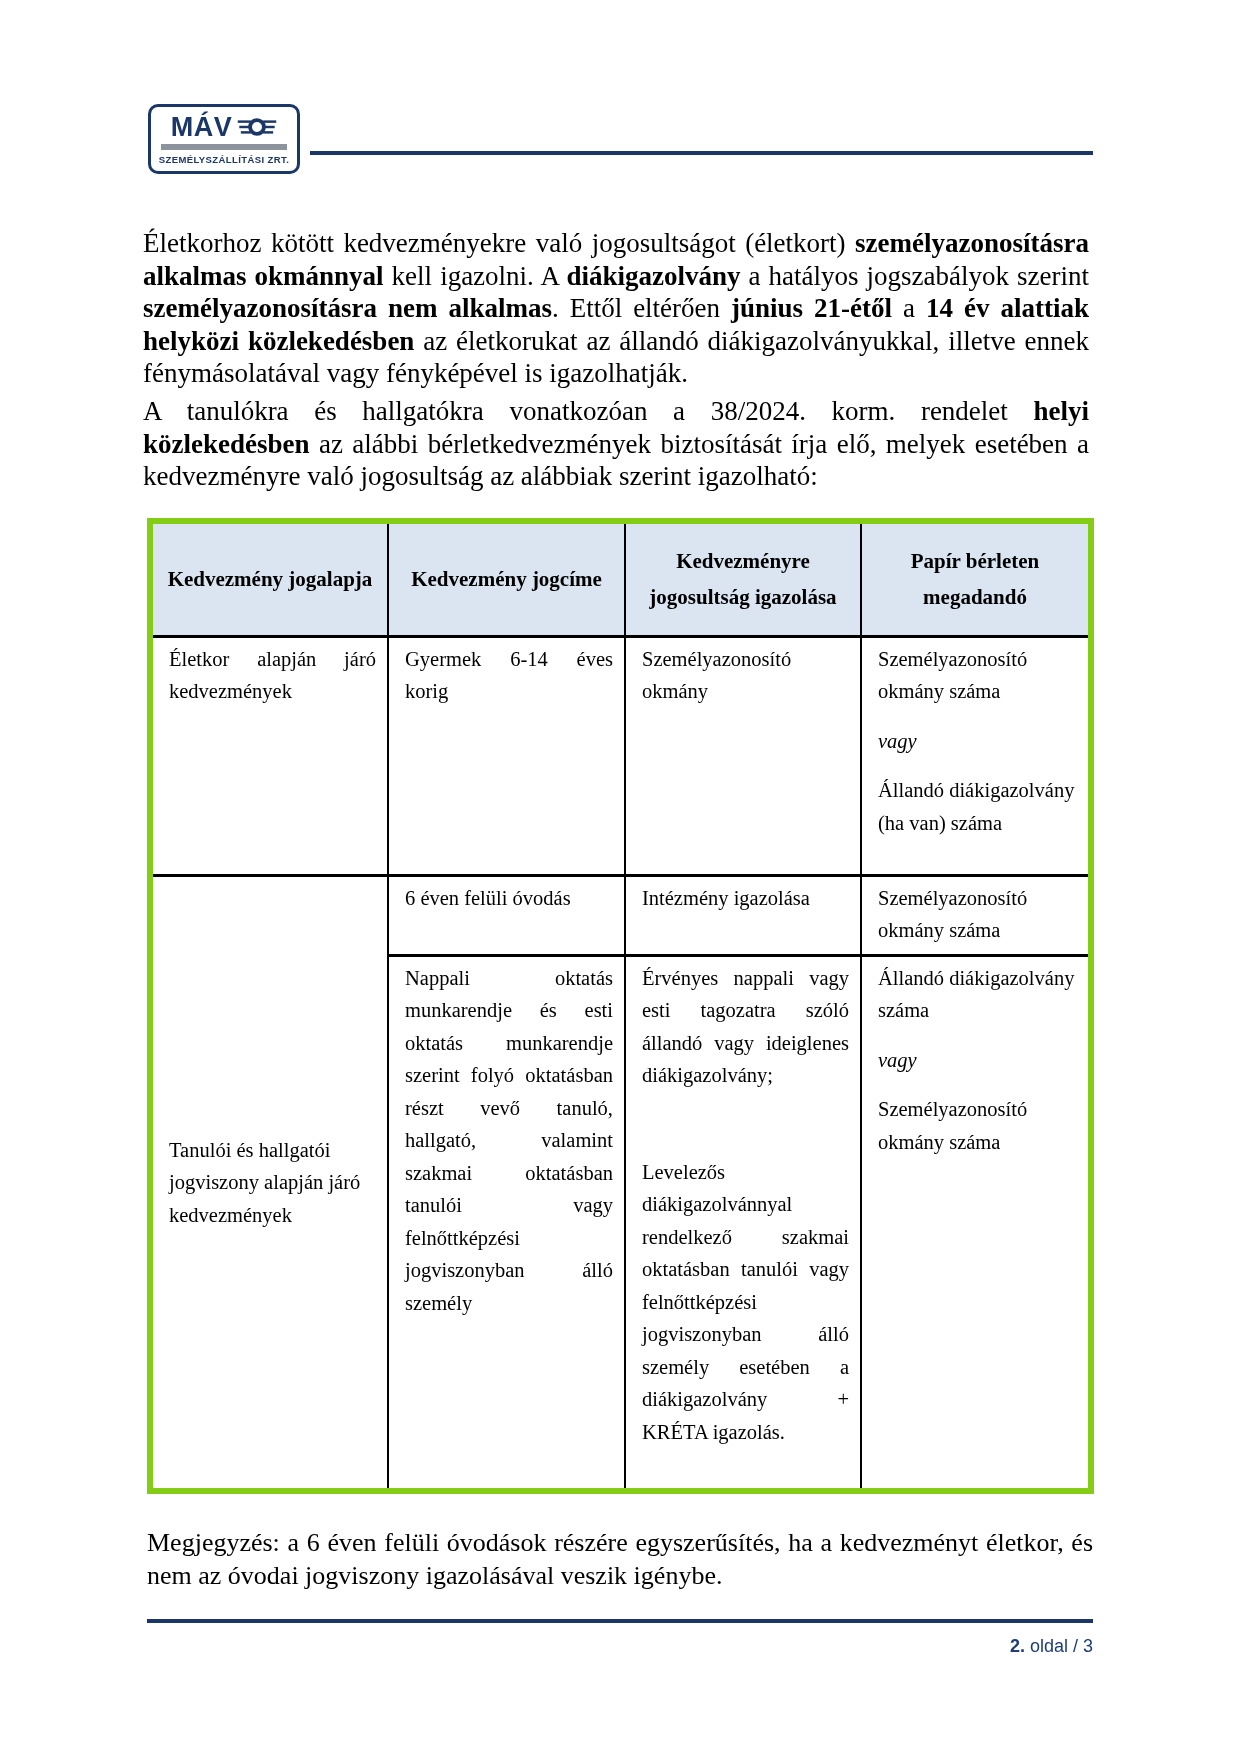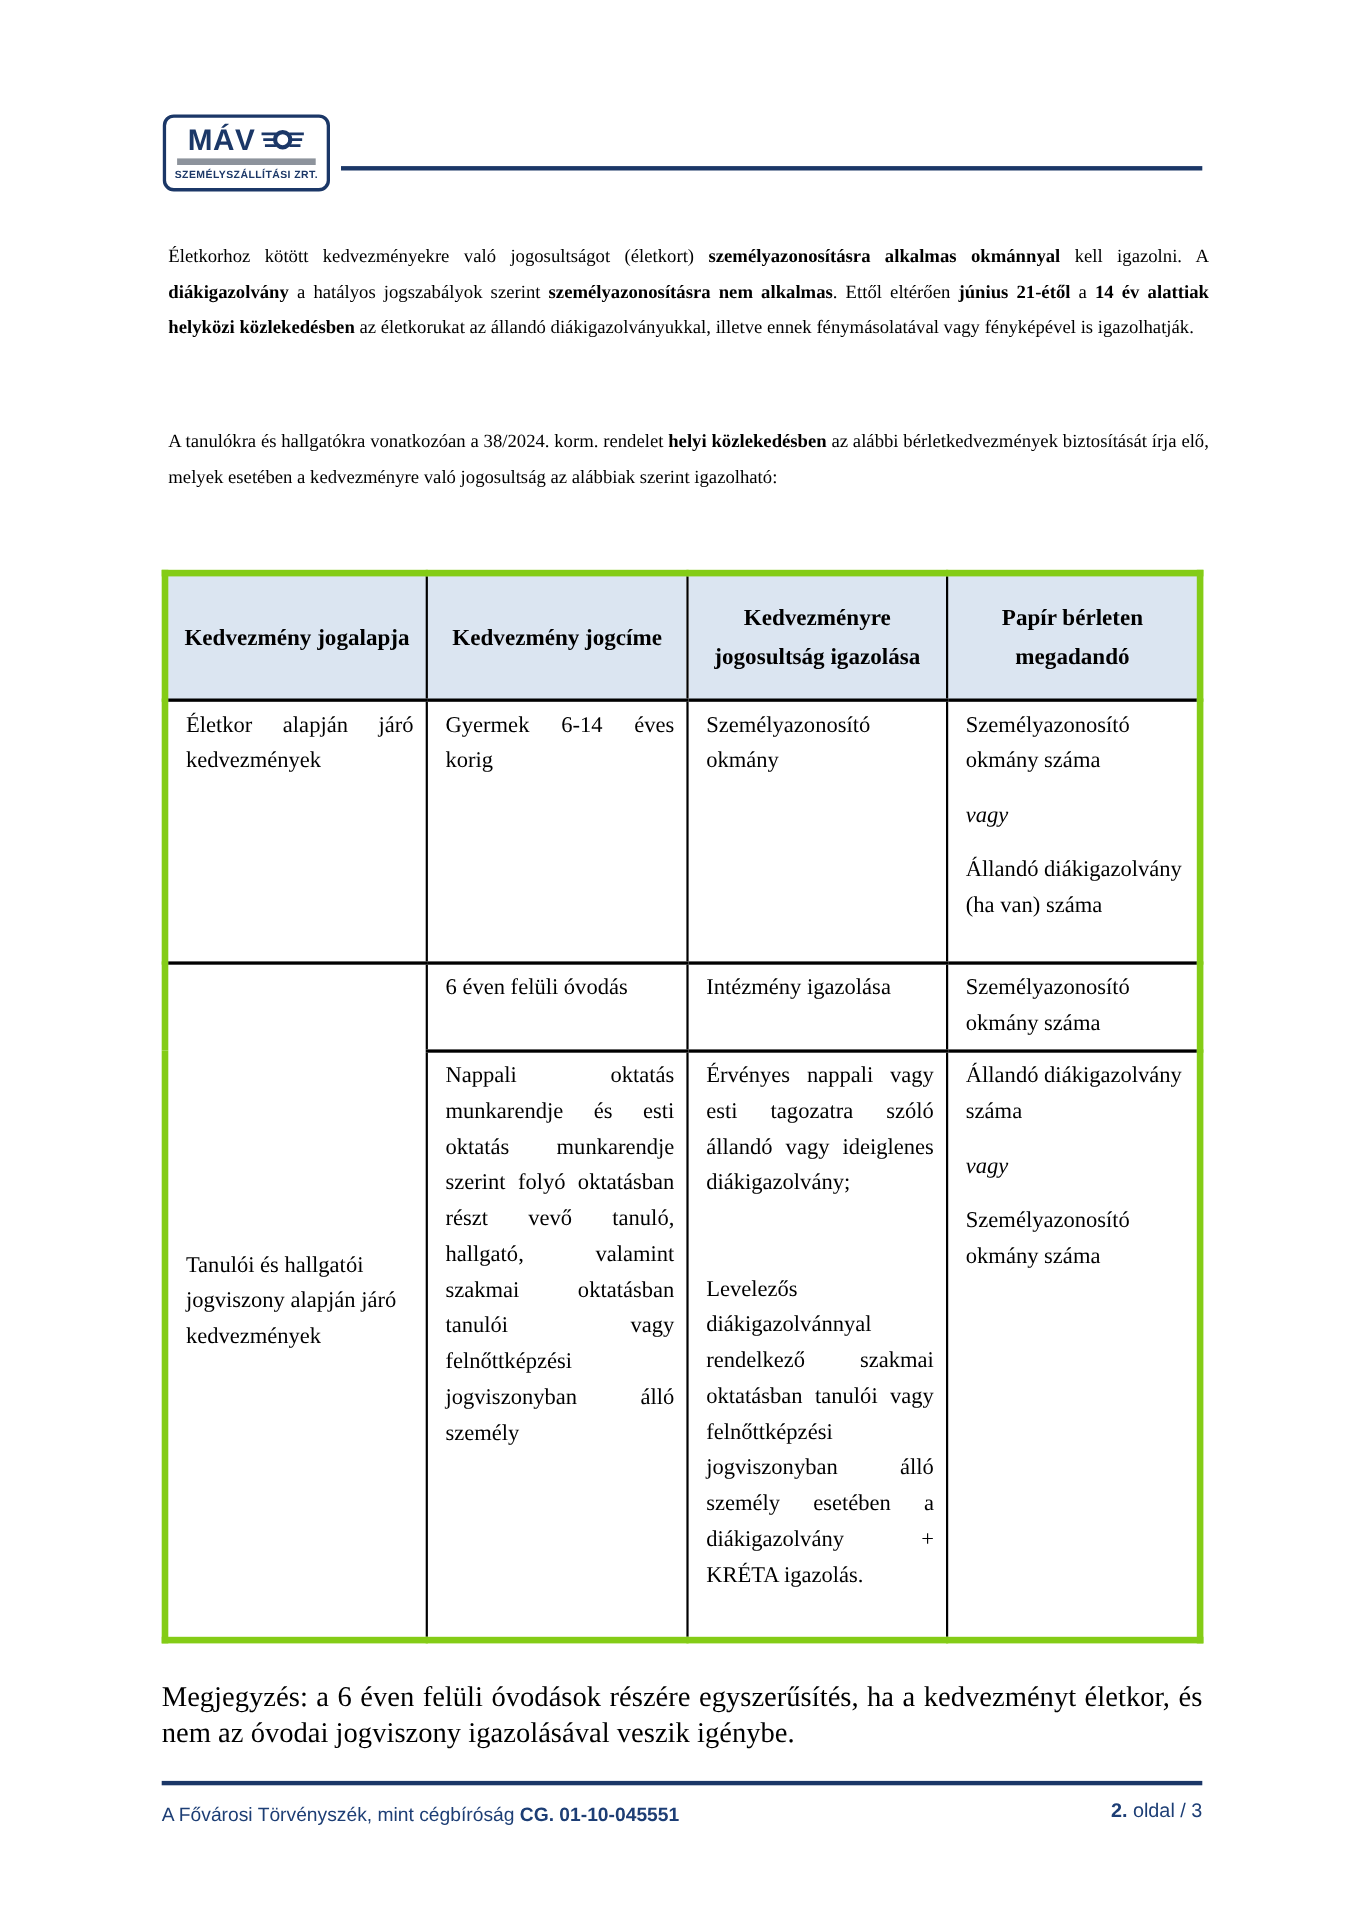--- a/index.html
+++ b/index.html
@@ -11,21 +11,21 @@
             border:3px solid #1b3767;border-radius:10px;box-sizing:border-box;background:#fff;}
   .logo-row{display:flex;align-items:center;justify-content:center;gap:5px;margin-top:5px;height:30px;}
   .logo-brand{font-family:"Liberation Sans","DejaVu Sans",sans-serif;font-weight:bold;
               font-size:27px;color:#1b3767;letter-spacing:0.5px;}
   .logo-bar{height:6px;background:#8d939c;margin:2px 10px 4px 10px;}
   .logo-sub{font-family:"Liberation Sans","DejaVu Sans",sans-serif;font-size:9.5px;
             color:#1b3767;text-align:center;letter-spacing:0.4px;font-weight:bold;}
   .header-rule{position:absolute;left:310px;top:151px;width:783px;height:4px;background:#1b3767;}
 
   
-  .para{position:absolute;left:153px;width:946px;font-size:17px;line-height:32.5px;text-align:justify;}
+  .para{position:absolute;left:143px;width:946px;font-size:27px;line-height:32.5px;text-align:justify;}
   .p1{top:200px;}
   .p2{top:368px;}
   .note{position:absolute;left:147px;top:1500px;width:946px;font-size:26px;line-height:33px;text-align:justify;}
 
   
   .tbl{position:absolute;left:147px;top:518px;width:941px;border-collapse:collapse;
        table-layout:fixed;border:6px solid #84cc16;}
   .tbl th,.tbl td{border-left:2px solid #000;border-right:2px solid #000;
        border-top:3px solid #000;border-bottom:3px solid #000;
        vertical-align:top;padding:5px 11px 5px 16px;font-size:20.5px;line-height:32.5px;
@@ -119,17 +119,16 @@
         <div class="cellp m-top">Személyazonosító okmány száma</div>
       </td>
     </tr>
   </tbody>
     </table>
 
   <p class="note">Megjegyzés: a 6 éven felüli óvodások részére egyszerűsítés, ha a kedvezményt életkor, és nem az óvodai jogviszony igazolásával veszik igénybe.</p>
 
   <div class="footer-rule"></div>
   <div class="footer-left">
-    <div><span>A Fővárosi Törvényszék, mint cégbíróság </span><span style="font-weight: bold;">CG. 01-10-045551</span></div>
   </div>
   <div class="footer-page"><span style="font-weight: bold;">2.</span><span> oldal / 3</span></div>
 
 </div>
 
 </body></html>

